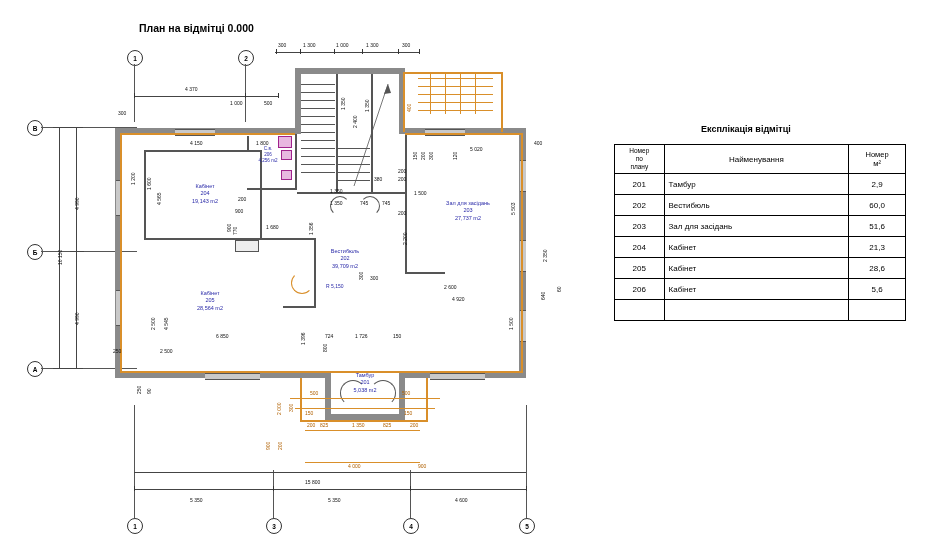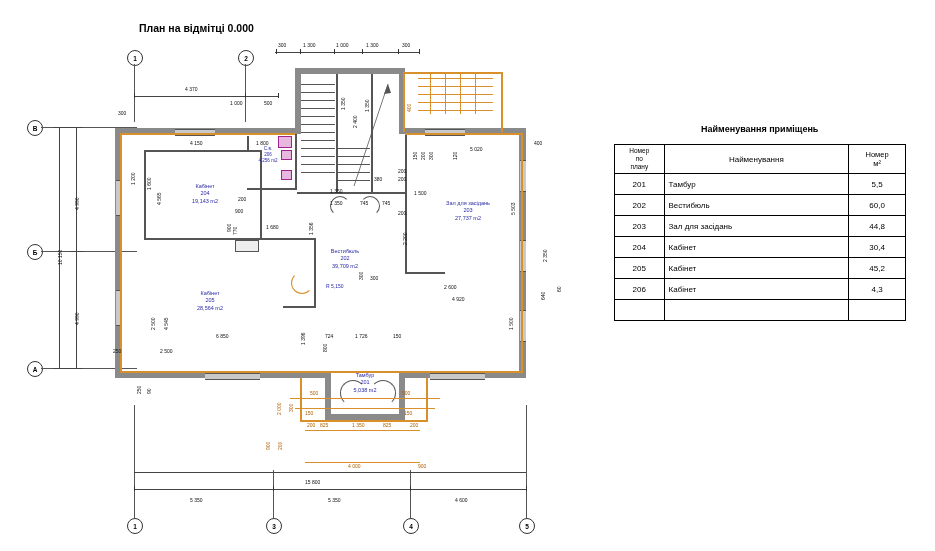--- a/index.html
+++ b/index.html
@@ -309,65 +309,65 @@
   <div class="abs dim" style="left:398px;top:168px;">200</div>
   <div class="abs dim" style="left:398px;top:176px;">200</div>
   <div class="abs dim" style="left:398px;top:210px;">200</div>
   <div class="abs dim" style="left:374px;top:176px;">380</div>
   <div class="abs dim rot" style="left:232px;top:235px;transform:rotate(-90deg);">770</div>
   <div class="abs dim rot" style="left:226px;top:232px;transform:rotate(-90deg);">900</div>
   <div class="abs dim" style="left:370px;top:275px;">300</div>
   <div class="abs dim rot" style="left:358px;top:280px;transform:rotate(-90deg);">300</div>
   <div class="abs dim rot" style="left:556px;top:292px;transform:rotate(-90deg);">60</div>
 
-  <div class="abs exp-title" style="left:701px;top:124px;">Найменування приміщень</div>
+  <div class="abs exp-title" style="left:701px;top:124px;">Експлікація відмітці</div>
 
   <table class="exp abs" style="left:614px;top:144px;width:292px;">
     <tbody>
         <tr>
       <td style="width:44px;text-align:center;font-size:6.5px;line-height:1.25;">
         <div>Номер</div>
         <div>по</div>
         <div>плану</div>
       </td>
       <td style="width:196px;text-align:center;">Найменування</td>
       <td style="width:52px;text-align:center;font-size:7.5px;line-height:1.25;">
         <div>Номер</div>
         <div>м²</div>
       </td>
     </tr>
     <tr>
       <td style="text-align:center;height:16px;">201</td>
       <td>Тамбур</td>
-      <td style="text-align:center;">5,5</td>
+      <td style="text-align:center;">2,9</td>
     </tr>
     <tr>
       <td style="text-align:center;height:16px;">202</td>
       <td>Вестибюль</td>
       <td style="text-align:center;">60,0</td>
     </tr>
     <tr>
       <td style="text-align:center;height:16px;">203</td>
       <td>Зал для засідань</td>
-      <td style="text-align:center;">44,8</td>
+      <td style="text-align:center;">51,6</td>
     </tr>
     <tr>
       <td style="text-align:center;height:16px;">204</td>
       <td>Кабінет</td>
-      <td style="text-align:center;">30,4</td>
+      <td style="text-align:center;">21,3</td>
     </tr>
     <tr>
       <td style="text-align:center;height:16px;">205</td>
       <td>Кабінет</td>
-      <td style="text-align:center;">45,2</td>
+      <td style="text-align:center;">28,6</td>
     </tr>
     <tr>
       <td style="text-align:center;height:16px;">206</td>
       <td>Кабінет</td>
-      <td style="text-align:center;">4,3</td>
+      <td style="text-align:center;">5,6</td>
     </tr>
     <tr>
       <td style="text-align:center;height:16px;"></td>
       <td></td>
       <td style="text-align:center;"></td>
     </tr>
   </tbody>
     </table>
 
 </div>

